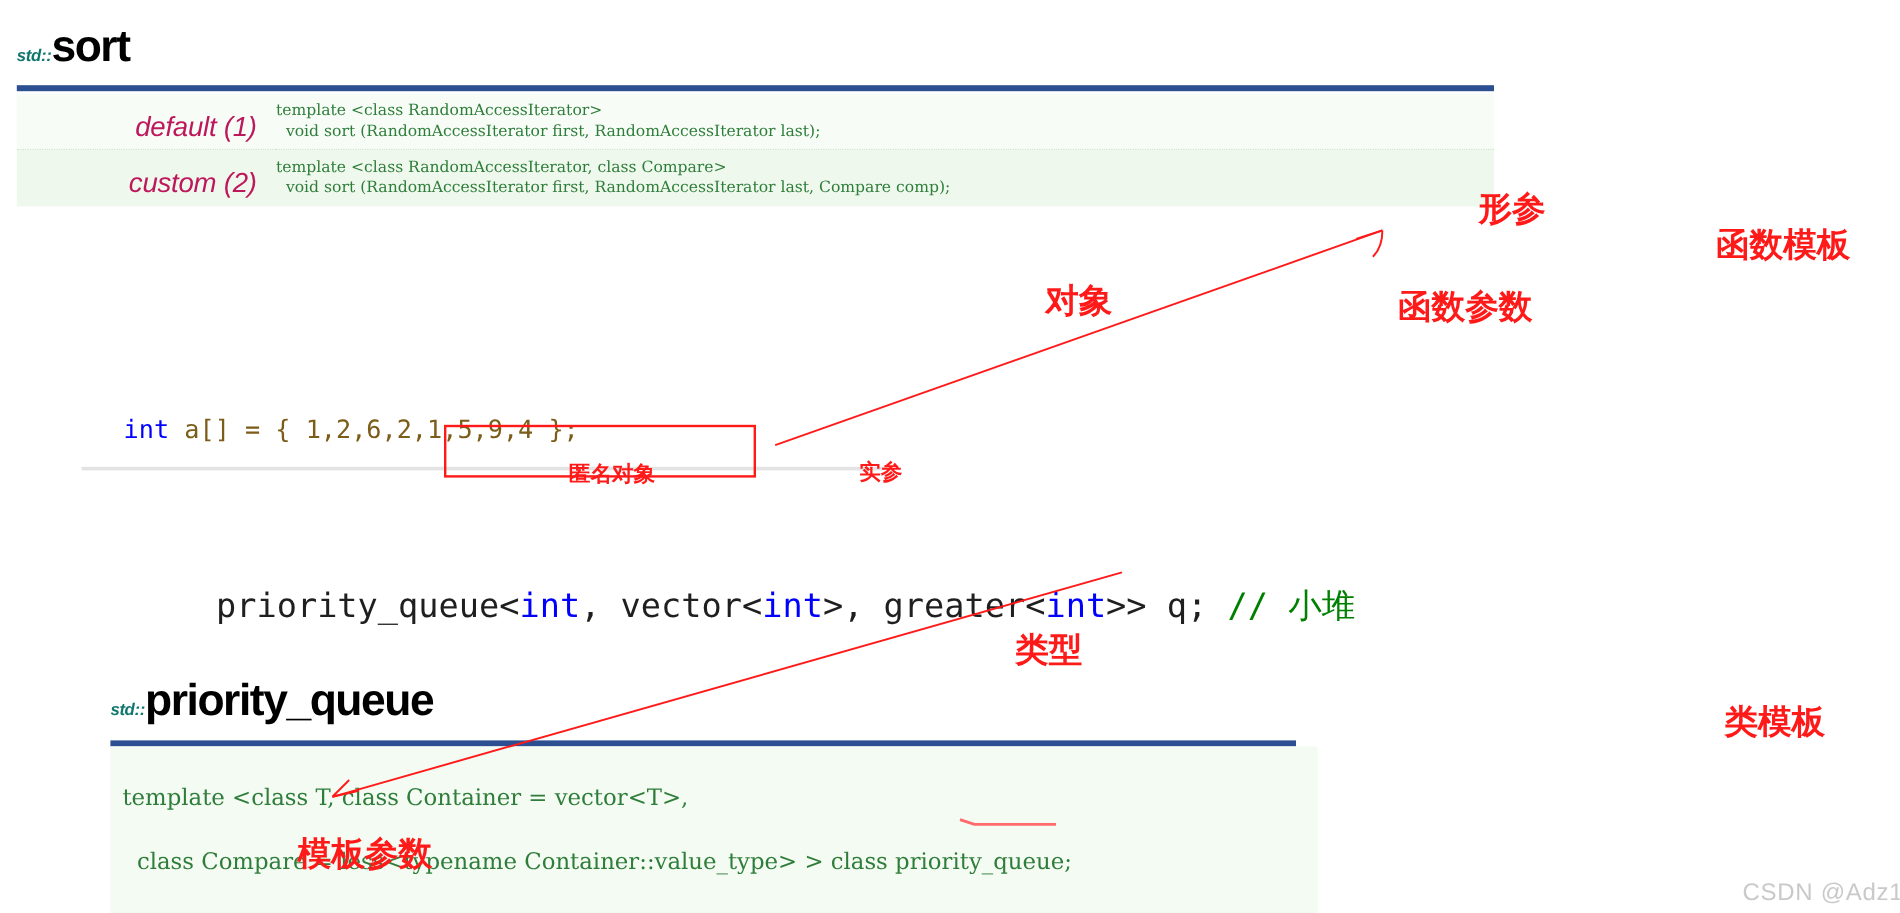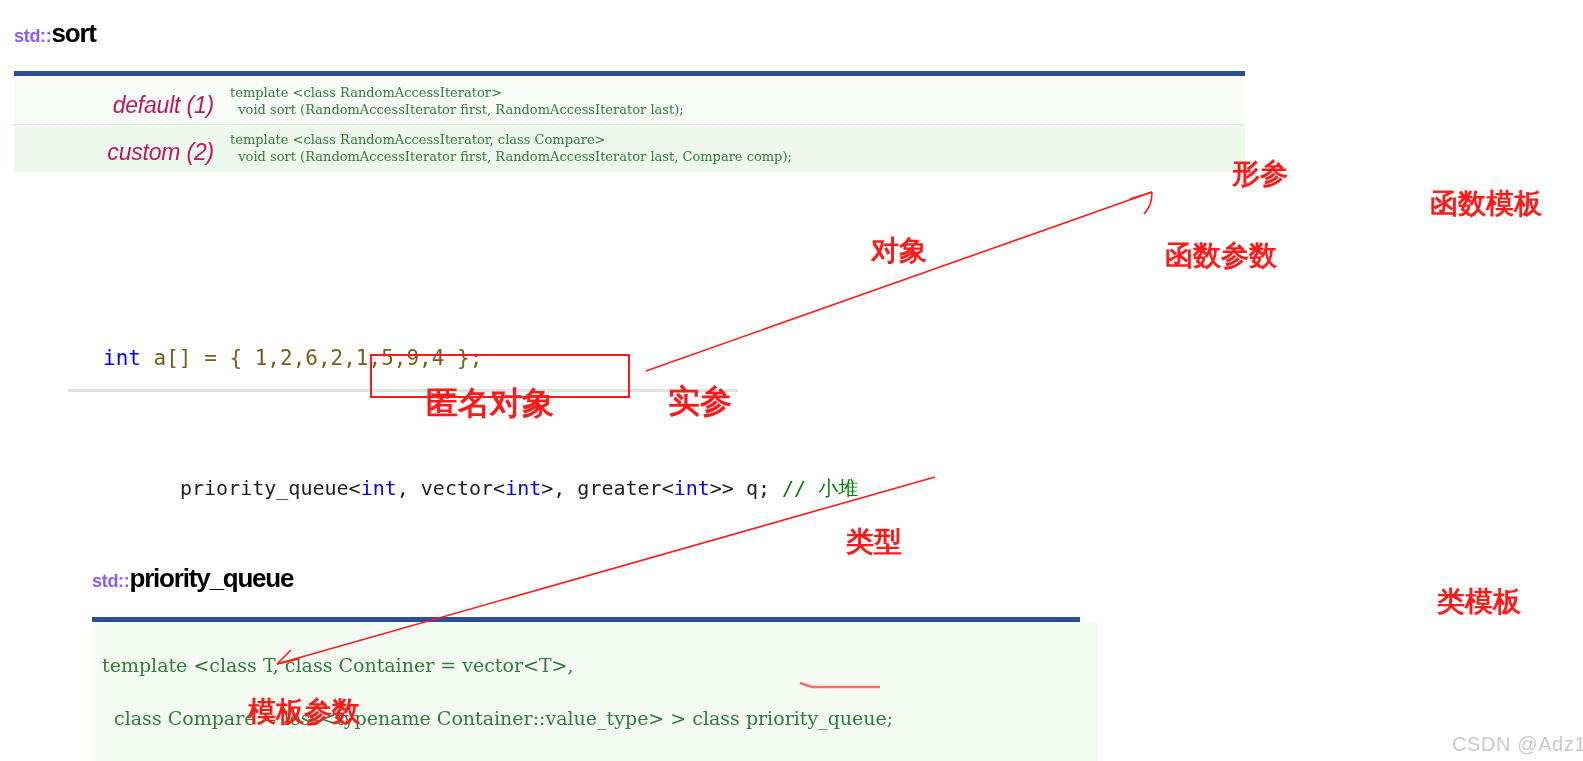--- a/index.html
+++ b/index.html
@@ -20,29 +20,30 @@
     width: 1583px;
     height: 761px;
   }
   
   .ref-heading {
     position: absolute;
     white-space: nowrap;
     line-height: 1;
   }
   .ref-heading .ns {
-    color: #8b5cf6;
+    color: #0f766e;
     font-weight: bold;
-    font-size: 18px;
+    font-size: 14px;
     letter-spacing: -0.3px;
+    font-style: italic;
   }
   .ref-heading .name {
     color: #000000;
     font-weight: bold;
-    font-size: 26px;
+    font-size: 37px;
     letter-spacing: -1.2px;
   }
   .blue-rule {
     position: absolute;
     background: #2b4f91;
   }
   
   .sig-table {
     position: absolute;
     border-collapse: collapse;
@@ -86,42 +87,42 @@
     padding: 4px 8px 6px 10px;
   }
   
   .code {
     position: absolute;
     font-family: "DejaVu Sans Mono", monospace;
     white-space: pre;
     line-height: 1.38;
   }
   .code-sort   { font-size: 21px; color: #1f1f1f; }
-  .code-pq     { font-size: 20px; color: #1f1f1f; }
+  .code-pq     { font-size: 28px; color: #1f1f1f; }
   .kw-blue     { color: #0000ff; }
   .id-teal     { color: #2b91af; }
   .num-dark    { color: #1f1f1f; }
   .amber       { color: #7b5c18; }
   .cmt-green   { color: #008000; }
   .gray-rule {
     position: absolute;
     background: #e3e3e3;
     height: 3px;
   }
   
   .ann {
     position: absolute;
     color: #ff1a1a;
     font-family: "DejaVu Sans", sans-serif;
     font-weight: bold;
     white-space: nowrap;
     line-height: 1;
   }
   .ann-lg { font-size: 28px; }
-  .ann-md { font-size: 32px; }
+  .ann-md { font-size: 18px; margin-left: 48px; }
   .red-box {
     position: absolute;
     border: 2px solid #ff1a1a;
     box-sizing: border-box;
   }
   svg.overlay {
     position: absolute;
     left: 0; top: 0;
     width: 1583px;
     height: 761px;

